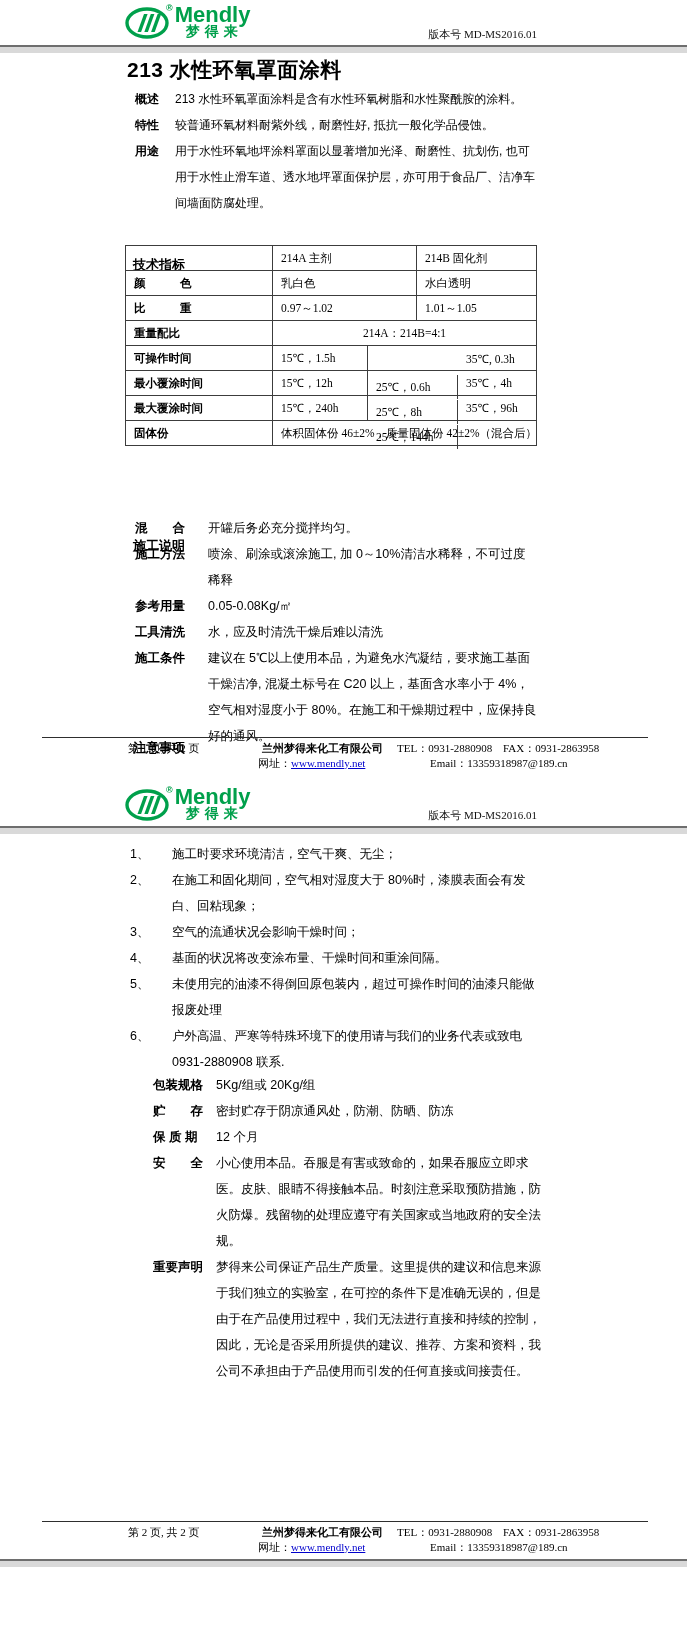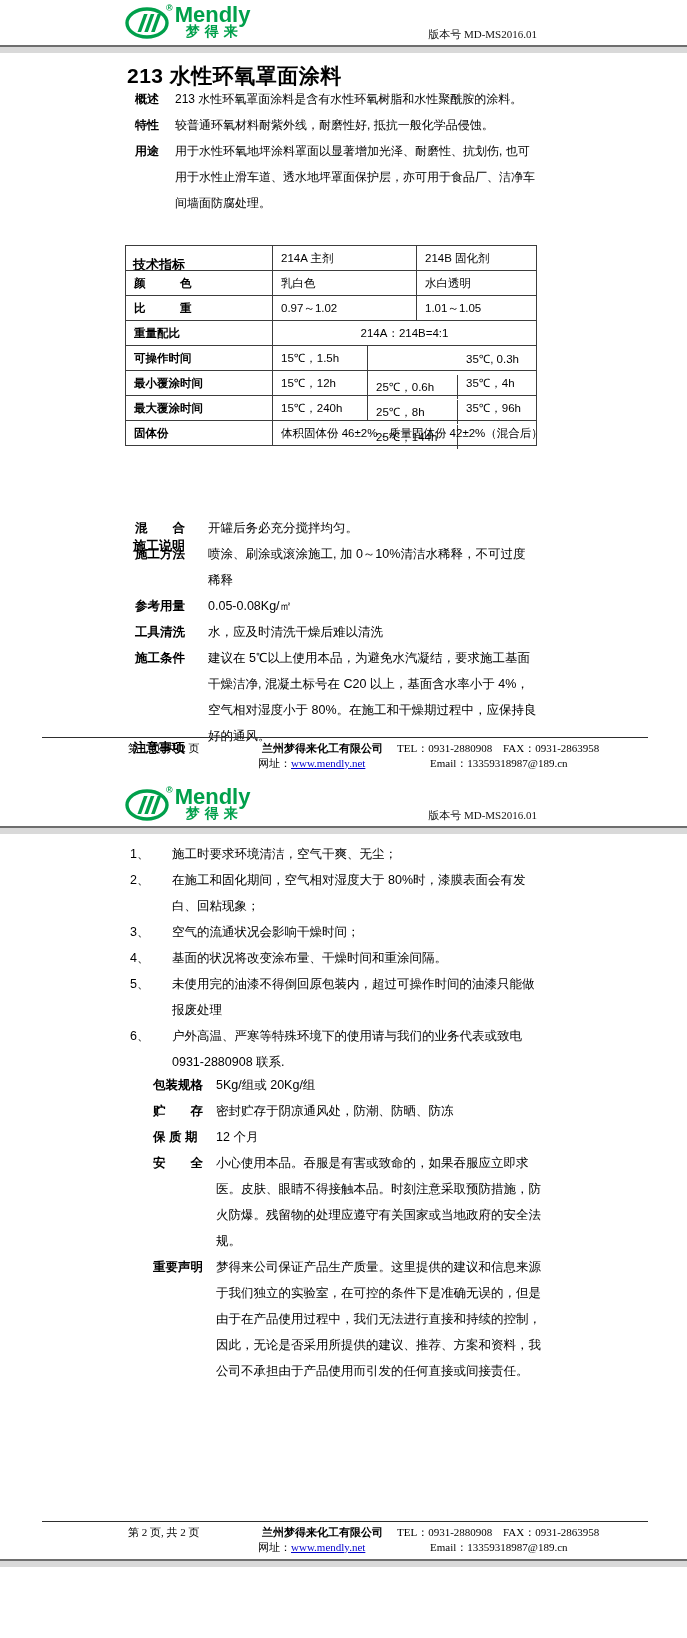--- a/index.html
+++ b/index.html
@@ -39,21 +39,21 @@
 
   .specs{left:153px;width:400px;font-size:12.5px;line-height:26px;}
   .specs .lbl{width:63px;}
 
   
   .spec-table{position:absolute;left:125px;top:245px;width:412px;border:1px solid #3c3c3c;box-sizing:border-box;}
   .t-row{display:flex;height:24px;border-bottom:1px solid #3c3c3c;}
   .t-row:last-child{border-bottom:none;}
   .t-cell{border-right:1px solid #3c3c3c;height:100%;display:flex;align-items:center;
           padding-left:8px;box-sizing:border-box;font-size:11.5px;
-          font-family:Liberation Sans, sans-serif;white-space:nowrap;overflow:hidden;}
+          font-family:Liberation Serif, serif;white-space:nowrap;overflow:hidden;}
   .t-cell:last-child{border-right:none;}
   .c-label{width:147px;font-weight:bold;font-family:Liberation Sans, sans-serif;}
   .c-h1{width:144px;}
   .c-h2{flex:1;}
   .c-span{flex:1;}
   .c-span.center{justify-content:center;padding-left:0;}
   .c-t1{width:95px;}
   .c-t2{width:90px;margin-top:29px;}
   .c-t3{flex:1;}
 
@@ -75,21 +75,21 @@
   </svg>
   <span class="reg">®</span>
   <div class="logo-words">
     <div class="logo-en">Mendly</div>
     <div class="logo-cn">梦得来</div>
   </div>
 </div>
 <div class="version" style="top:27px;">版本号 MD-MS2016.01</div>
 <div class="band" style="top:45px;"></div>
 
-<div class="doc-title" style="top:62px;">213 水性环氧罩面涂料</div>
+<div class="doc-title" style="top:56px;">213 水性环氧罩面涂料</div>
 
 <div class="rows intro" style="top:86px;">
   <div class="lrow">
     <div class="lbl">概述</div>
     <div class="txt">213 水性环氧罩面涂料是含有水性环氧树脂和水性聚酰胺的涂料。</div>
   </div>
   <div class="lrow">
     <div class="lbl">特性</div>
     <div class="txt">较普通环氧材料耐紫外线，耐磨性好, 抵抗一般化学品侵蚀。</div>
   </div>

